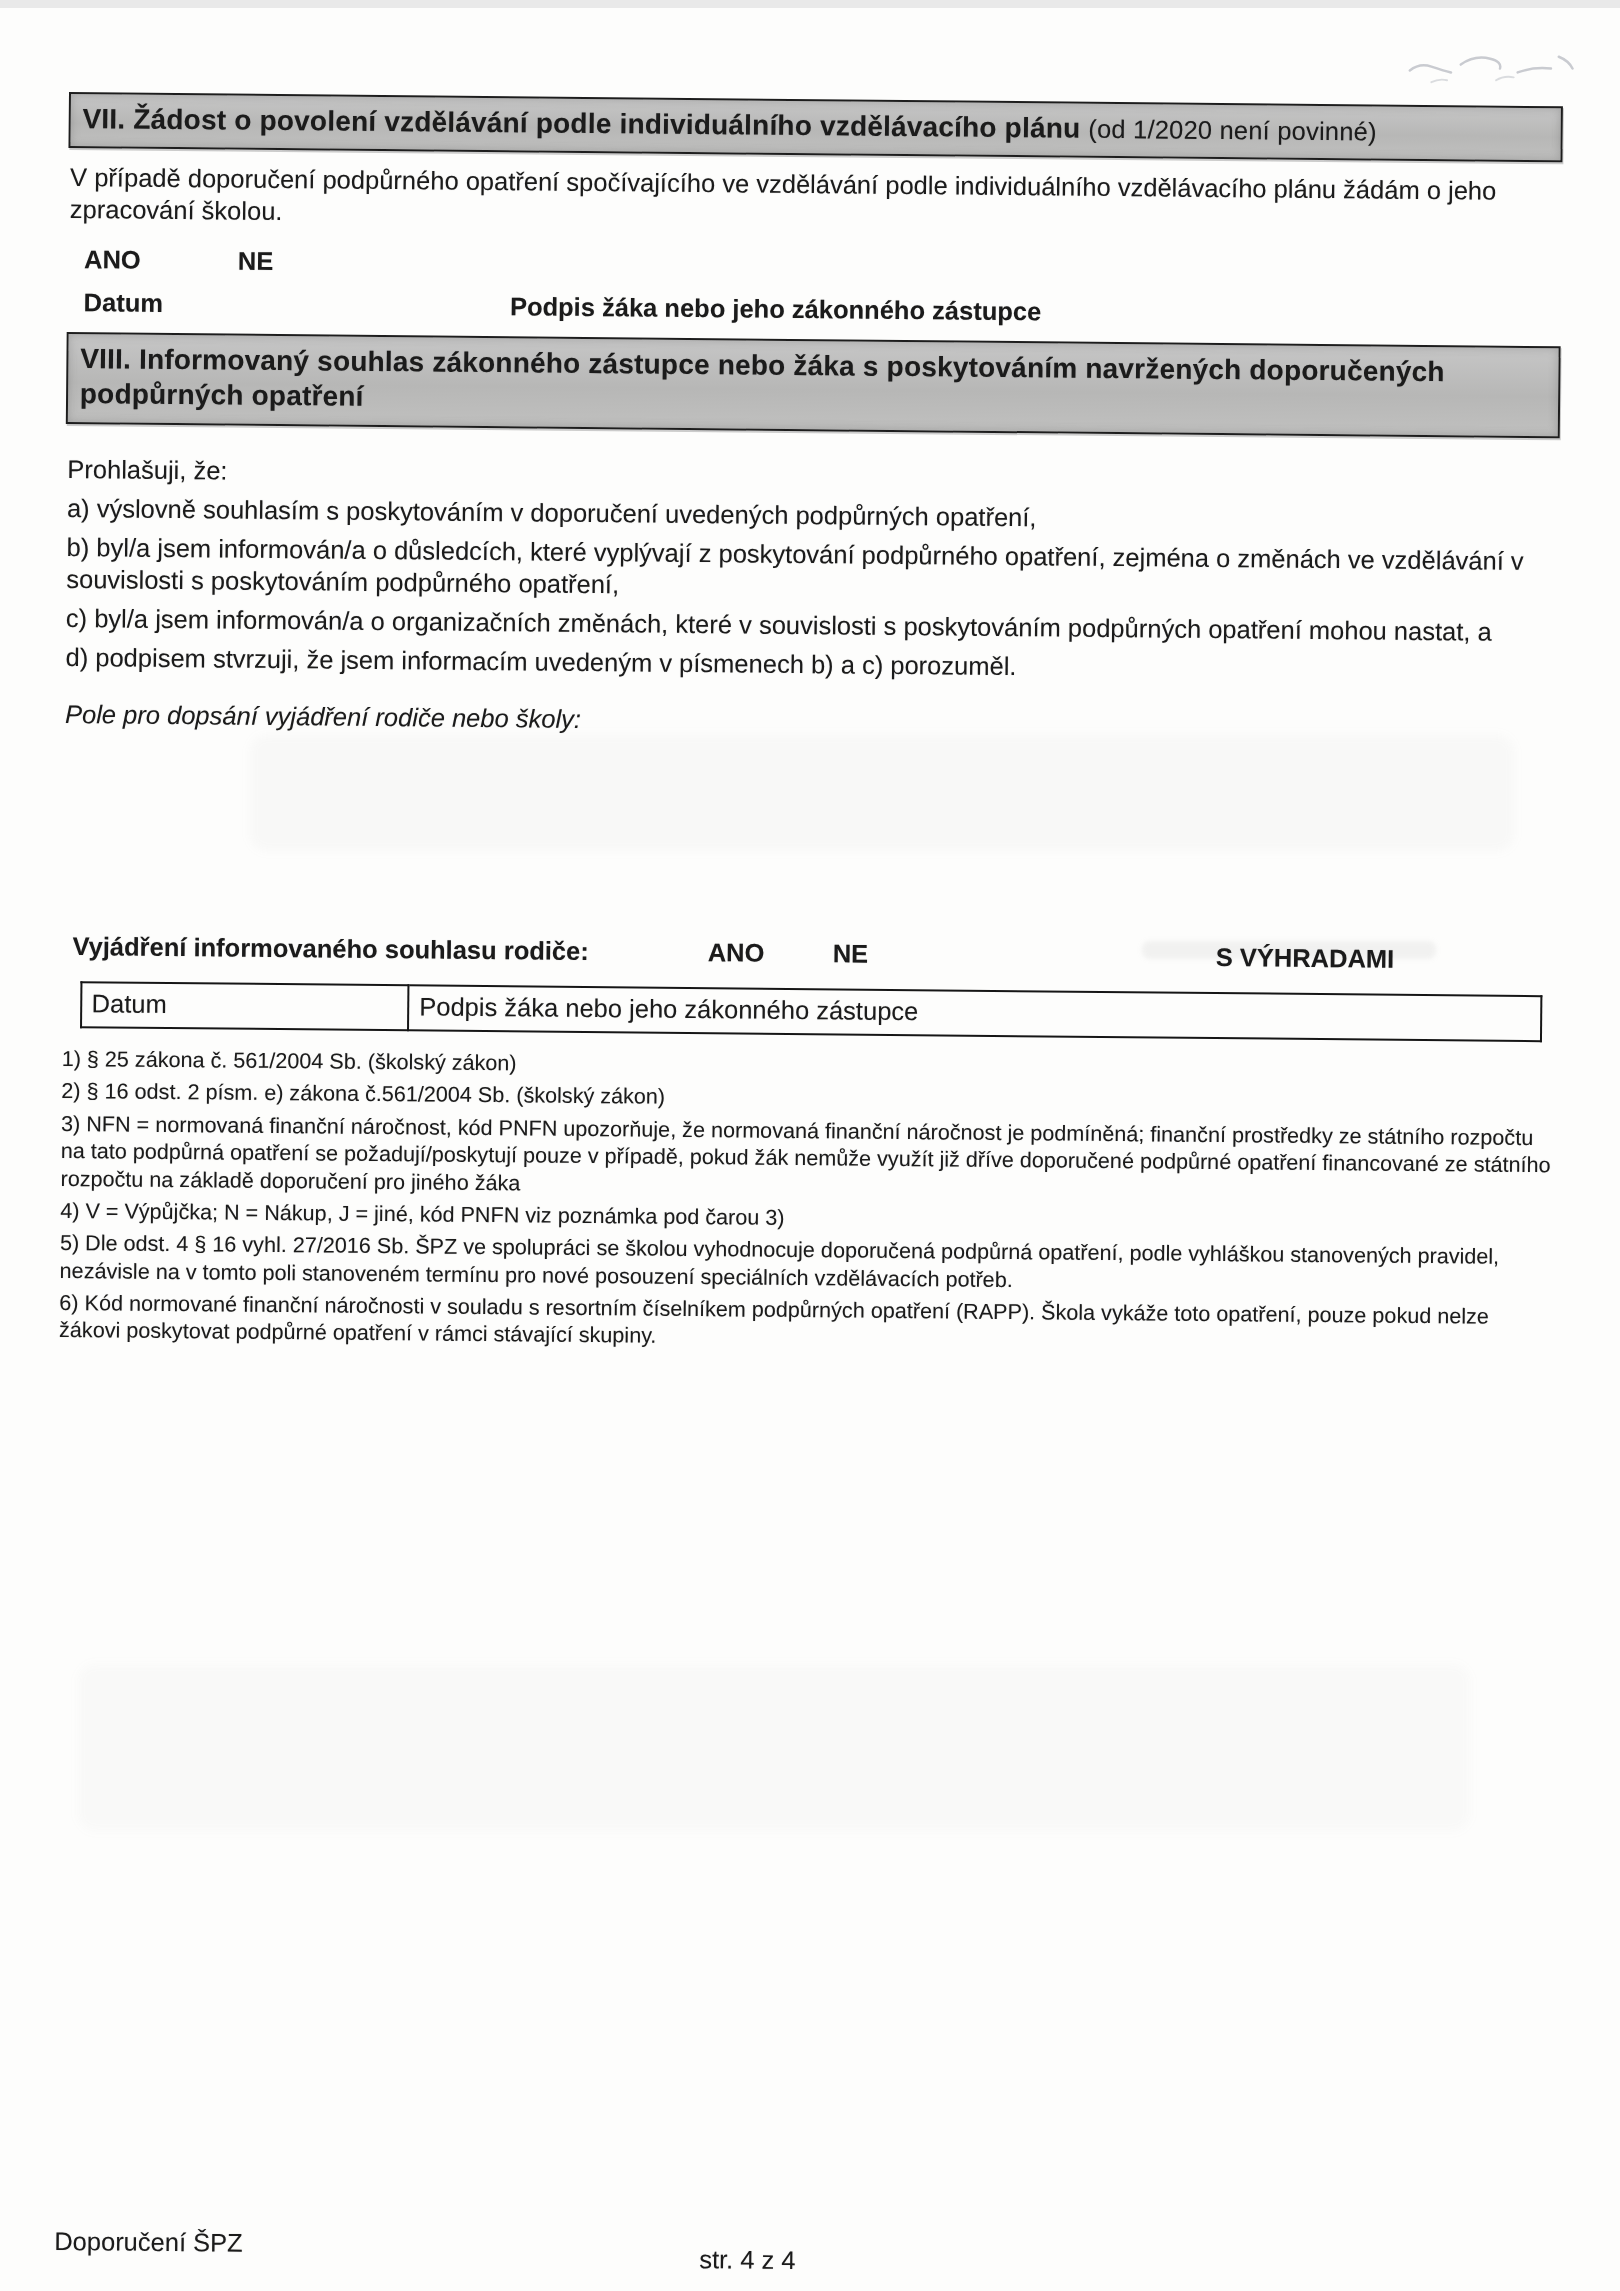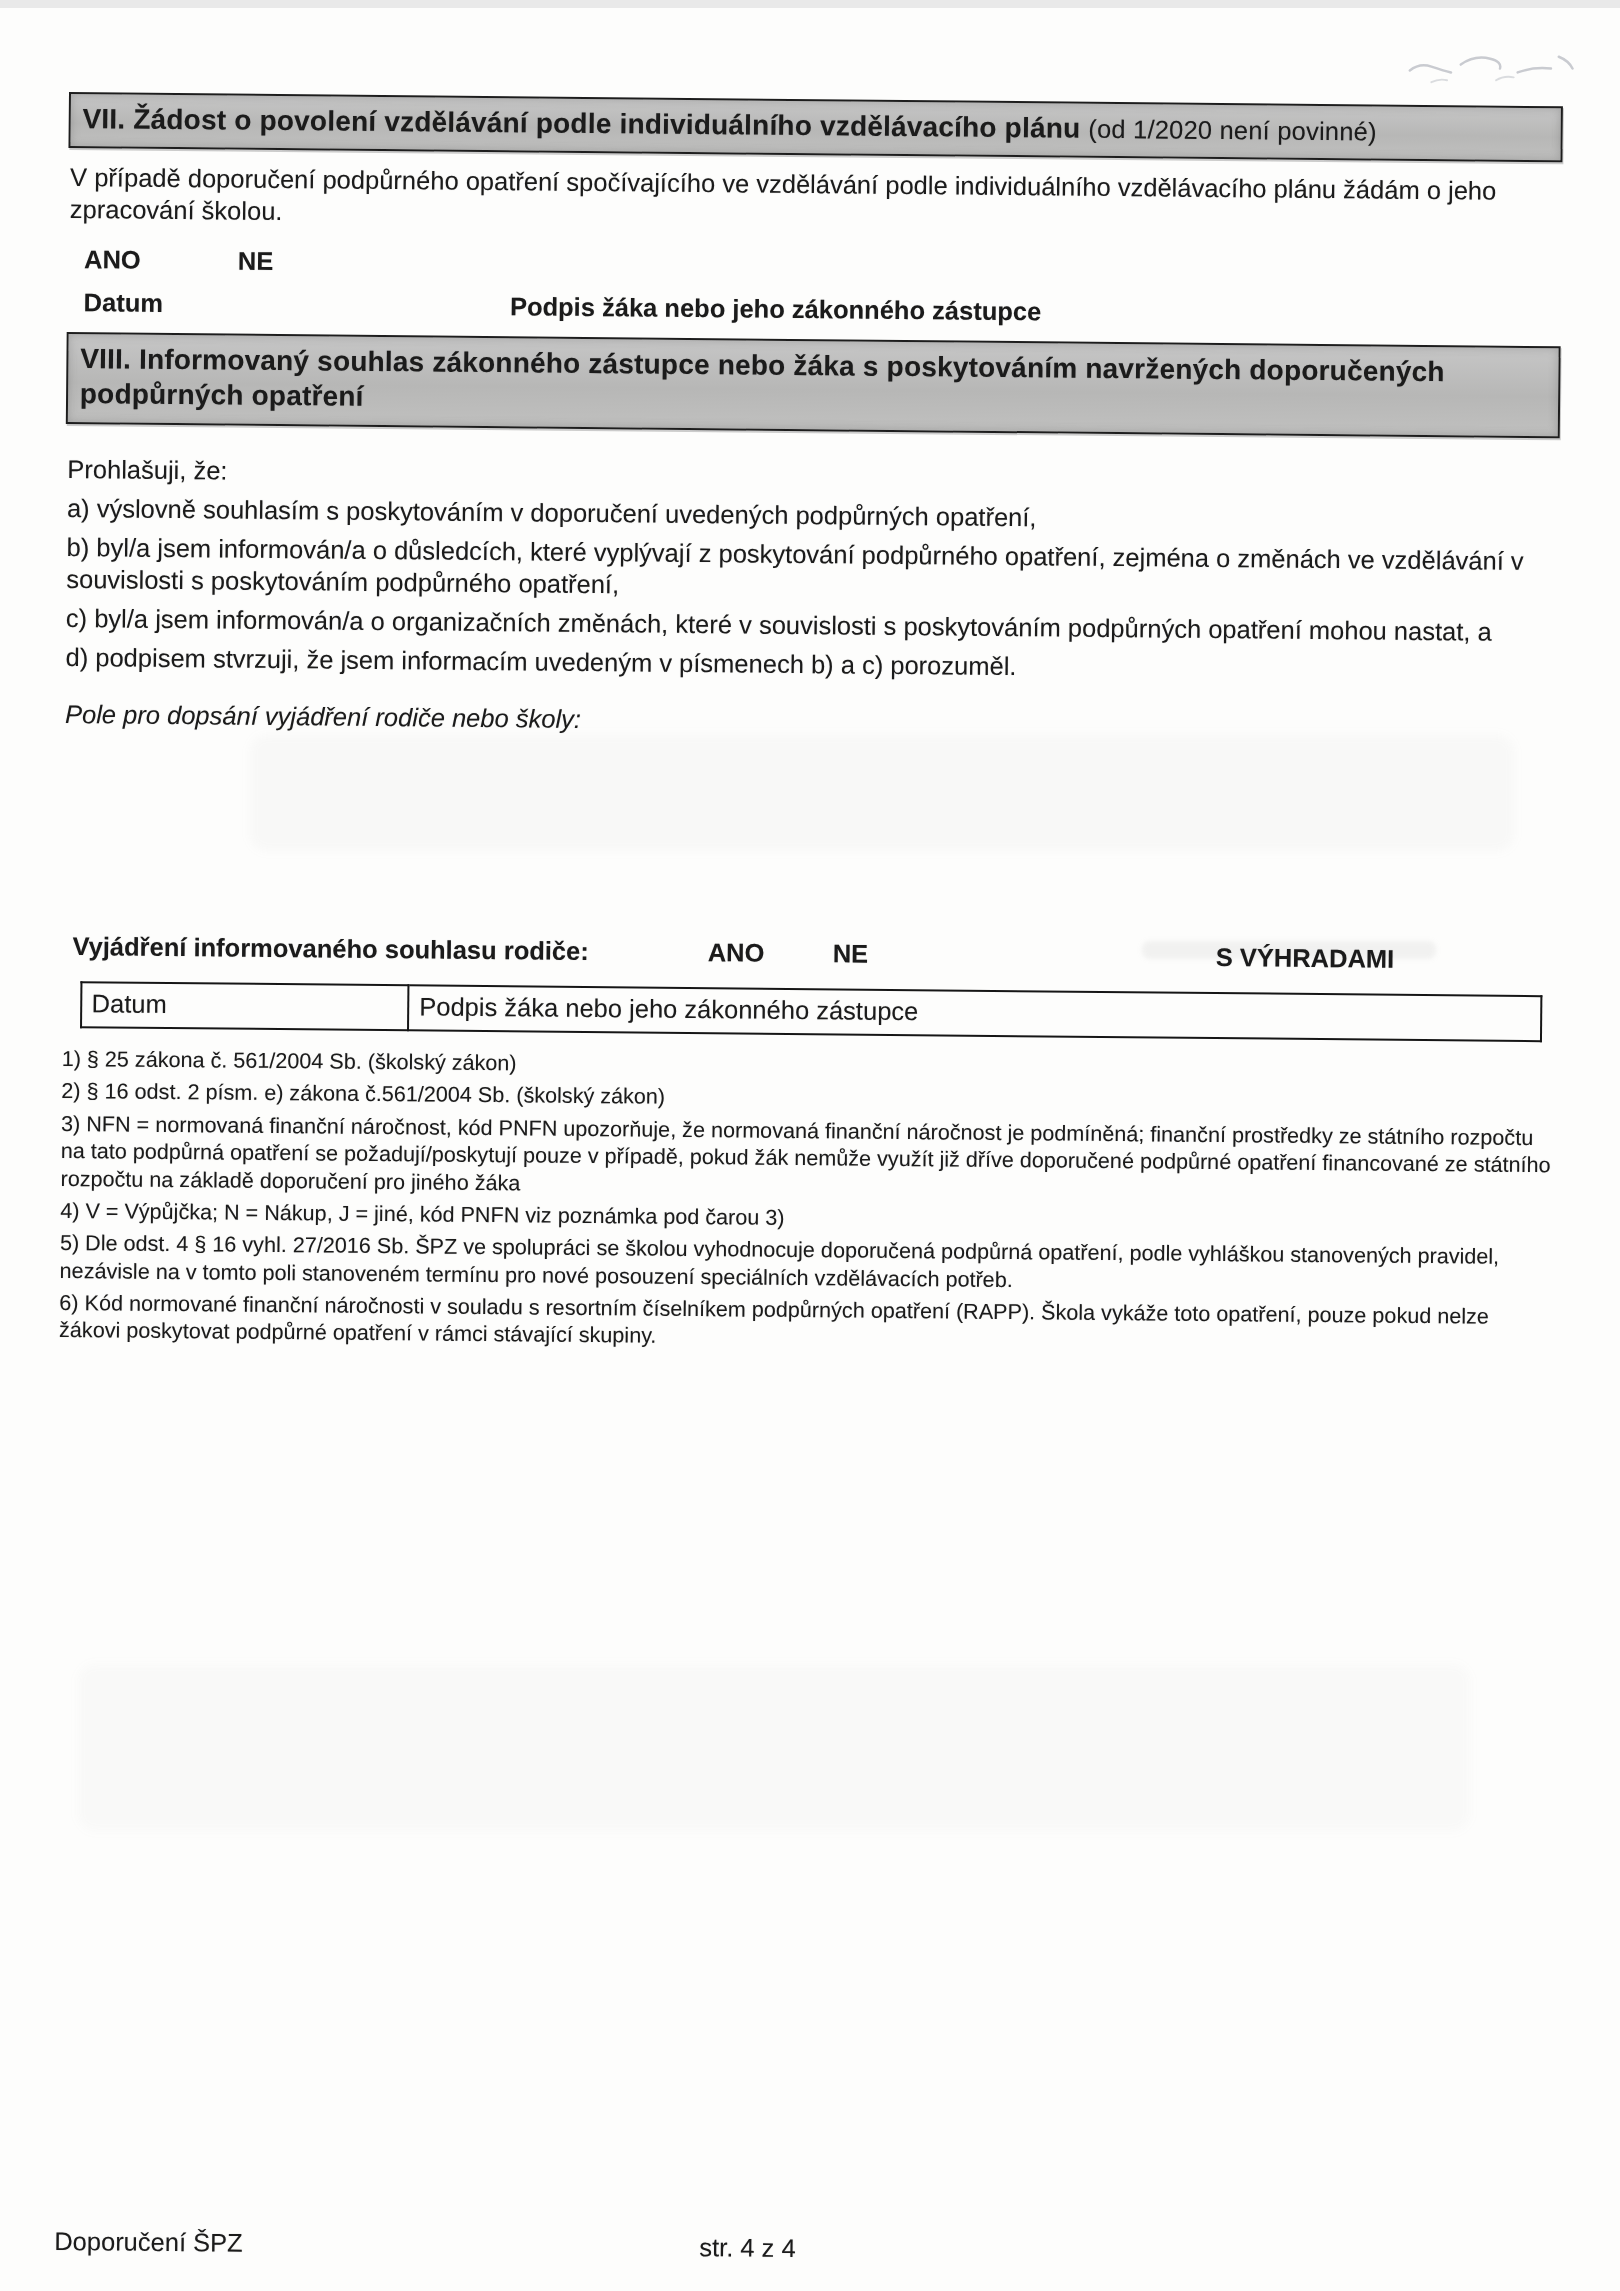--- a/index.html
+++ b/index.html
@@ -57,21 +57,21 @@
     padding:5.9px 3.9px 7.8px 9.8px;
     background:transparent;
   }
   .sig-table td.c1{width:312px;}
   
   .footnotes{margin:17.6px 0 0 2px;}
   .footnote{font-size:21.6px;line-height:27.4px;margin:4.9px 0 0 0;}
   
   .footer{position:absolute;left:0;top:2135px;width:100%;height:35px;font-size:25.5px;}
   .footer .doc-type{position:absolute;left:5.9px;top:0;}
-  .footer .page-num{position:absolute;left:651px;top:0;text-align:center;}
+  .footer .page-num{position:absolute;left:651px;top:12px;text-align:center;}
   
   .artifact{position:absolute;pointer-events:none;}
   .ghost{position:absolute;pointer-events:none;background:rgba(148,148,154,.05);filter:blur(4.9px);border-radius:17.6px;}
   .smudge{position:absolute;pointer-events:none;background:rgba(135,135,142,.10);filter:blur(2.9px);border-radius:7.8px;}
 </style>
 </head>
 <body>
 
 <div class="page">
 

